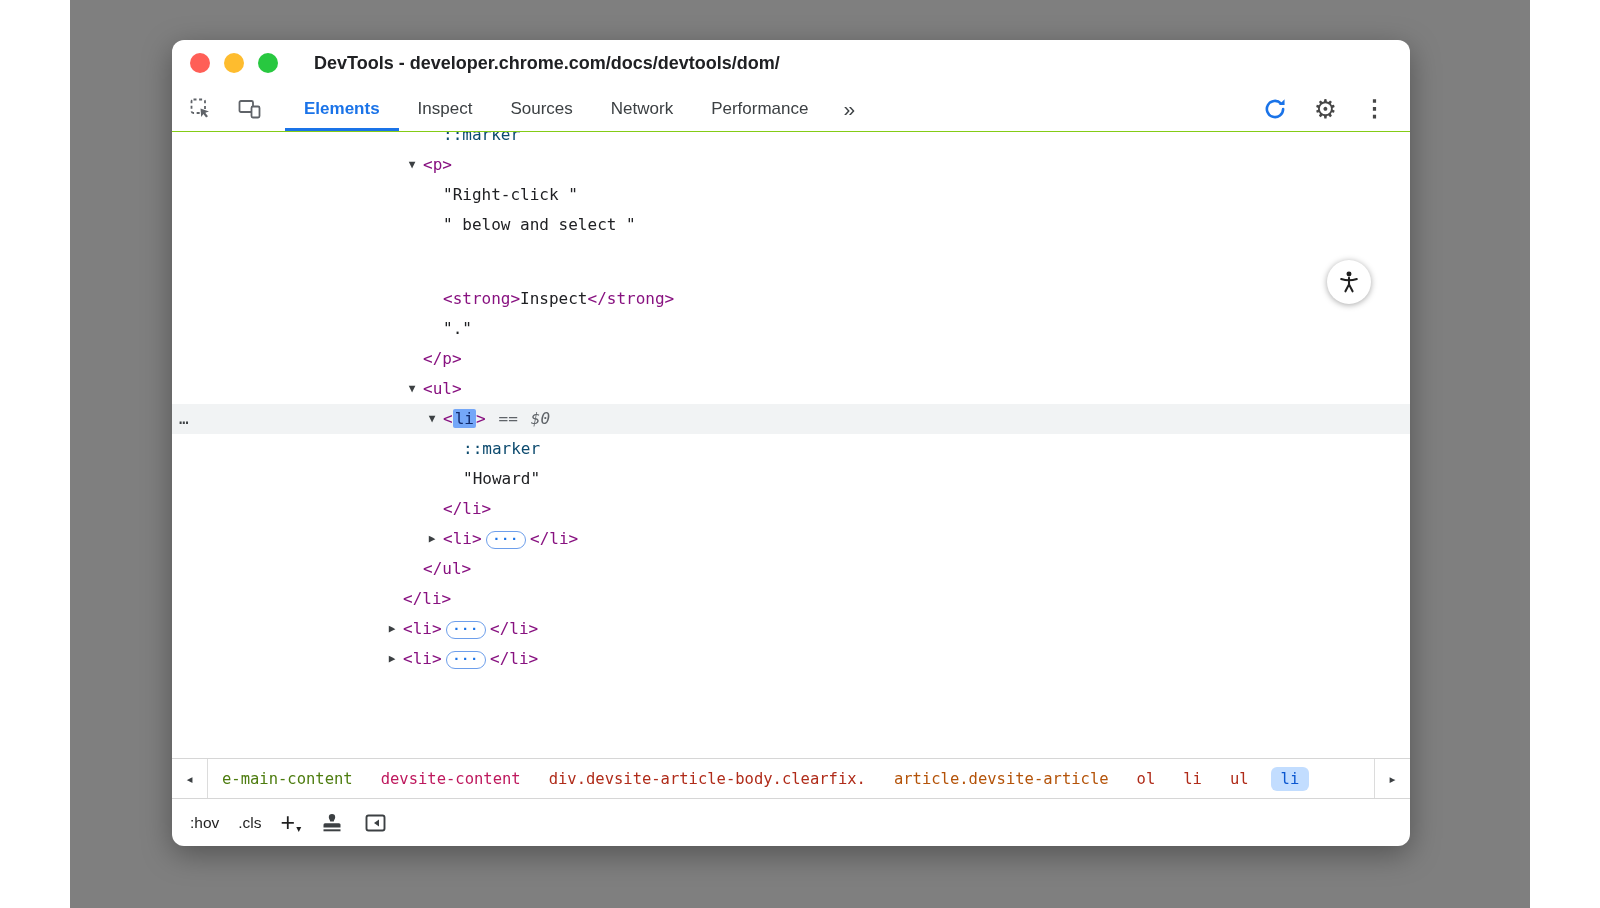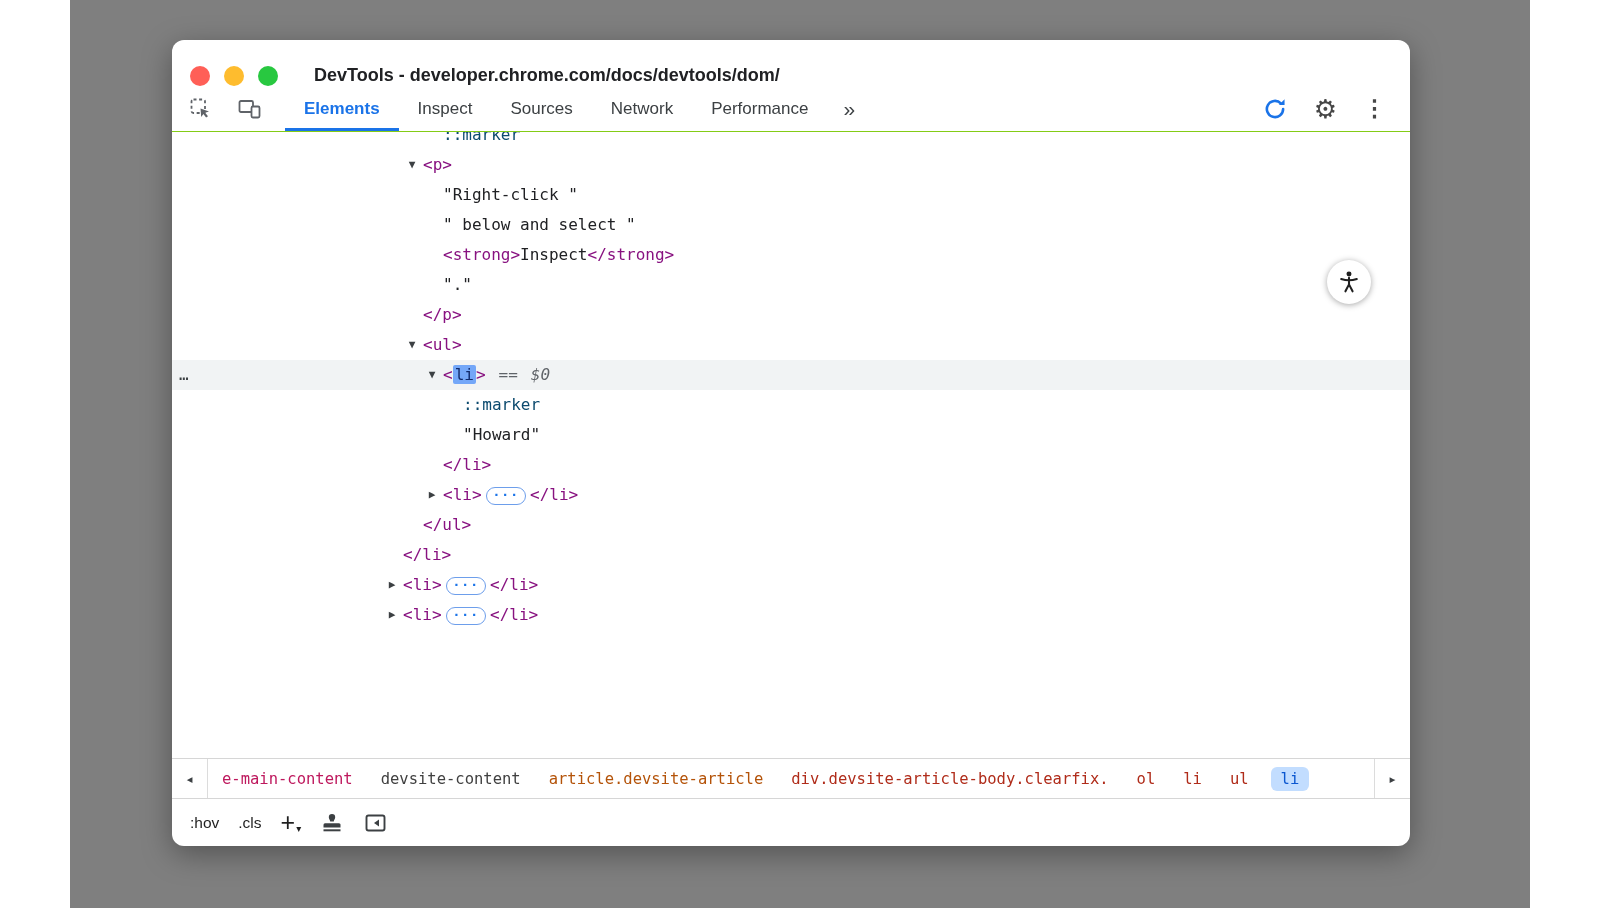--- a/index.html
+++ b/index.html
@@ -1,21 +1,21 @@
 <!DOCTYPE html>
 <html><head>
 <meta charset="utf-8">
 <style>
   *{box-sizing:border-box;margin:0;padding:0}
   html,body{width:1600px;height:908px;overflow:hidden;background:#ffffff;font-family:"Liberation Sans",sans-serif}
   .backdrop{position:absolute;left:70px;top:0;width:1460px;height:908px;background:#7f7f7f}
   .window{position:absolute;left:172px;top:40px;width:1238px;height:806px;background:#fff;border-radius:12px;
           box-shadow:0 8px 30px rgba(0,0,0,.35);display:flex;flex-direction:column;overflow:hidden}
   
-  .titlebar{height:46px;flex:0 0 auto;display:flex;align-items:flex-end;padding-left:18px}
+  .titlebar{height:46px;flex:0 0 auto;display:flex;align-items:center;padding-left:18px}
   .lights{display:flex;align-items:center}
   .light{width:20px;height:20px;border-radius:50%;margin-right:14px;cursor:pointer}
   .title{margin-left:22px;font-size:18px;font-weight:700;color:#202124}
   
   .toolbar{height:46px;flex:0 0 auto;display:flex;align-items:stretch;border-bottom:1px solid #84cc16;padding-left:18px}
   .tool-icons{display:flex;align-items:center;gap:26px;margin-right:24px}
   .icon-btn{display:flex;align-items:center;justify-content:center;cursor:pointer}
   .tabs{display:flex;align-items:stretch}
   .tab{display:flex;align-items:center;padding:0 19px;font-size:17px;color:#3c4043;cursor:pointer}
   .tab.active{color:#1a73e8;box-shadow:inset 0 -3px 0 #1a73e8;font-weight:700}
@@ -115,21 +115,21 @@
       <span class="icon-btn glyph-kebab">⋮</span>
     </div>
   </div>
 
   <div class="dom-area">
     <div id="dom-tree">
         <div class="tree-line clip-top" style="padding-left: 271px;"><span class="tk tk-pseudo">::marker</span></div>
         <div class="tree-line" style="padding-left: 251px;"><span class="tree-arrow" style="left: 231px;">▼</span><span class="tk tk-tag">&lt;p&gt;</span></div>
         <div class="tree-line" style="padding-left: 271px;"><span class="tk tk-text">"Right-click "</span></div>
         <div class="tree-line" style="padding-left: 271px;"><span class="tk tk-text">" below and select "</span></div>
-        <div class="tree-line" style="padding-left: 271px;"><span class="tk tk-tag">&lt;strong&gt;</span><span class="tk tk-text">Inspect</span><span class="tk tk-tag">&lt;/strong&gt;</span></div>
+        <div class="tree-line" style="padding-left: 271px; margin-top: 44px;"><span class="tk tk-tag">&lt;strong&gt;</span><span class="tk tk-text">Inspect</span><span class="tk tk-tag">&lt;/strong&gt;</span></div>
         <div class="tree-line" style="padding-left: 271px;"><span class="tk tk-text">"."</span></div>
         <div class="tree-line" style="padding-left: 251px;"><span class="tk tk-tag">&lt;/p&gt;</span></div>
         <div class="tree-line" style="padding-left: 251px;"><span class="tree-arrow" style="left: 231px;">▼</span><span class="tk tk-tag">&lt;ul&gt;</span></div>
         <div class="tree-line selected" style="padding-left: 271px;"><span class="overflow-dots">…</span><span class="tree-arrow" style="left: 251px;">▼</span><span class="tk tk-tag">&lt;</span><span class="tk tk-taghl">li</span><span class="tk tk-tag">&gt;</span><span class="tk tk-eq">==</span><span class="tk tk-dollar">$0</span></div>
         <div class="tree-line" style="padding-left: 291px;"><span class="tk tk-pseudo">::marker</span></div>
         <div class="tree-line" style="padding-left: 291px;"><span class="tk tk-text">"Howard"</span></div>
         <div class="tree-line" style="padding-left: 271px;"><span class="tk tk-tag">&lt;/li&gt;</span></div>
         <div class="tree-line" style="padding-left: 271px;"><span class="tree-arrow" style="left: 251px;">▶</span><span class="tk tk-tag">&lt;li&gt;</span><span class="tk tk-pill">···</span><span class="tk tk-tag">&lt;/li&gt;</span></div>
         <div class="tree-line" style="padding-left: 251px;"><span class="tk tk-tag">&lt;/ul&gt;</span></div>
         <div class="tree-line" style="padding-left: 231px;"><span class="tk tk-tag">&lt;/li&gt;</span></div>
@@ -140,24 +140,24 @@
       <svg width="26" height="26" viewBox="0 0 24 24">
         <circle cx="12" cy="4.6" r="2.3" fill="#1f1f1f"></circle>
         <path d="M12 8.2 L12 14.2 M12 14.2 L8.7 20.6 M12 14.2 L15.3 20.6 M4.8 9.2 C9.5 10.8 14.5 10.8 19.2 9.2" stroke="#1f1f1f" stroke-width="1.9" fill="none" stroke-linecap="round" stroke-linejoin="round"></path>
       </svg>
     </div>
   </div>
 
   <div class="crumbbar">
     <div class="crumb-btn left">◂</div>
     <div class="crumb-items">
-        <span class="crumb" style="color: #be185d; text-align: right;">e-main-content</span>
-        <span class="crumb" style="color: #404040;">devsite-content</span>
+        <span class="crumb" style="color: #4d7c0f; text-align: right;">e-main-content</span>
+        <span class="crumb" style="color: #be185d;">devsite-content</span>
+        <span class="crumb" style="color: rgb(176, 44, 26);">div.devsite-article-body.clearfix.</span>
         <span class="crumb" style="color: rgb(180, 83, 9);">article.devsite-article</span>
-        <span class="crumb" style="color: rgb(176, 44, 26);">div.devsite-article-body.clearfix.</span>
         <span class="crumb" style="color: rgb(176, 44, 26);">ol</span>
         <span class="crumb" style="color: rgb(176, 44, 26);">li</span>
         <span class="crumb" style="color: rgb(176, 44, 26);">ul</span>
         <span class="crumb crumb-selected" style="color: rgb(11, 87, 208); background: rgb(194, 221, 255);">li</span>
       </div>
     <div class="crumb-btn right">▸</div>
   </div>
 
 
   <div class="filterbar">

